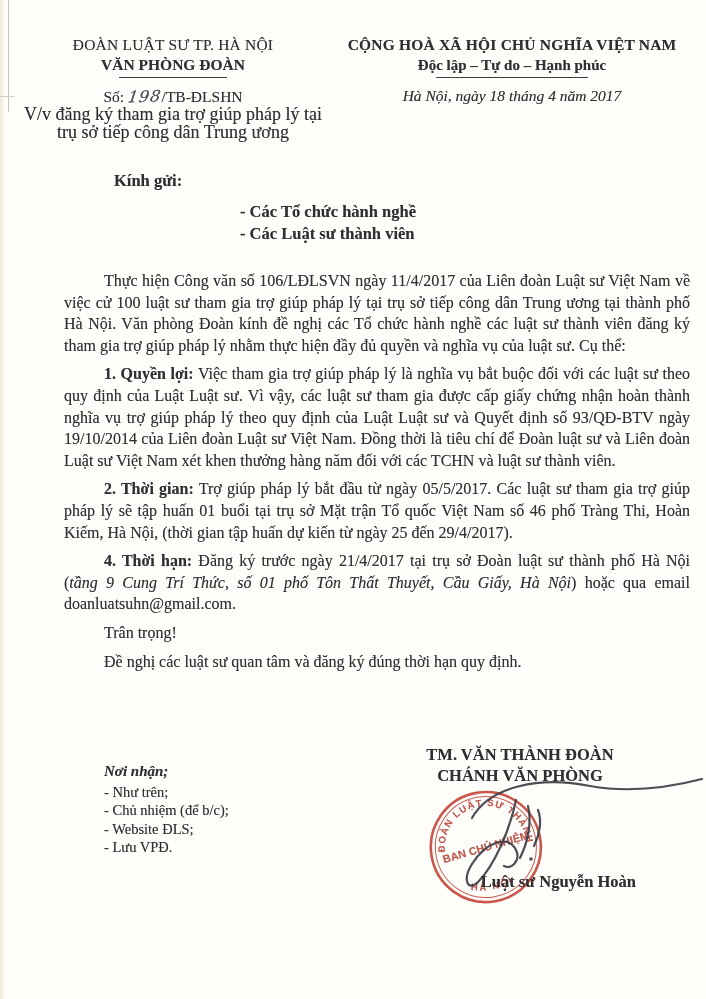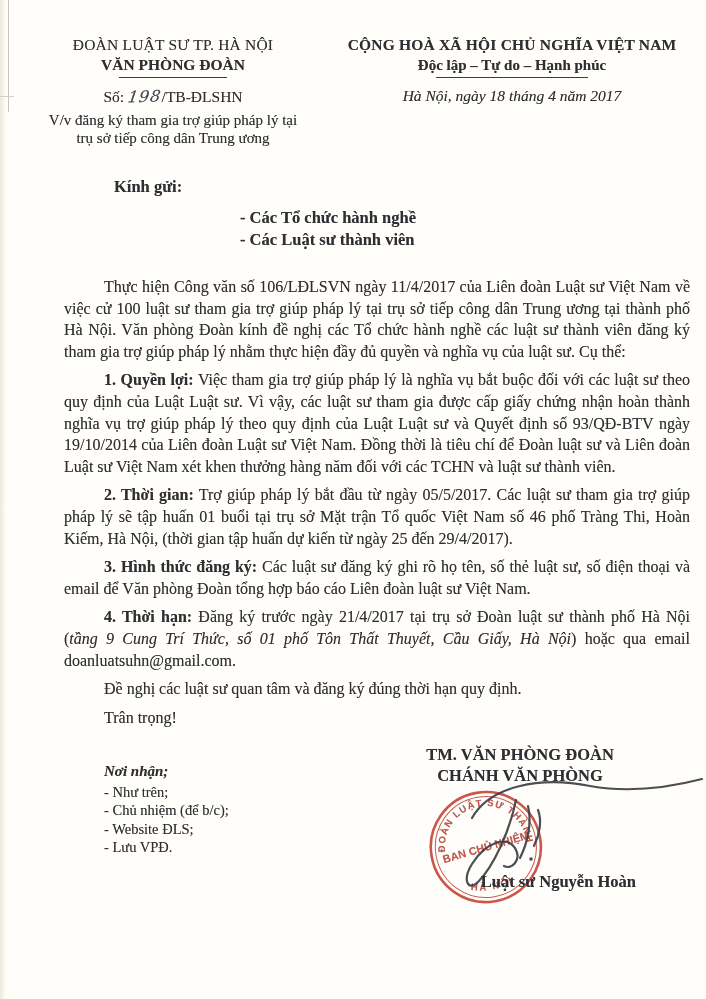--- a/index.html
+++ b/index.html
@@ -21,21 +21,21 @@
   .h-left{width:332px;padding-left:14px;box-sizing:border-box;text-align:center;}
   .h-right{flex:1;text-align:center;padding-right:14px;}
   .org1{font-size:15.5px;letter-spacing:.2px;}
   .org2{font-size:15.5px;font-weight:bold;margin-top:2px;}
   .rule{border:0;border-top:1.6px solid #3b3b40;margin:3px auto 9px;}
   .rule-left{width:108px;}
   .rule-right{width:152px;}
   .so-line{font-size:15.5px;}
   .so-hand{display:inline-block;font-family:"DejaVu Serif",serif;font-style:italic;
     transform:skewX(-10deg) rotate(-2deg);color:#4a4a58;letter-spacing:1px;font-size:16px;}
-  .subject{font-size:15px;line-height:17.5px;margin-top:6px;}
+  .subject{font-size:18px;line-height:17.5px;}
   .nat1{font-size:15.5px;font-weight:bold;letter-spacing:.2px;}
   .nat2{font-size:15px;font-weight:bold;margin-top:3px;}
   .dateline{font-size:15.5px;font-style:italic;margin-top:9px;}
 
   
   .salutation{margin:30px 0 0 114px;font-size:16.5px;font-weight:bold;}
   .recipients{margin-left:126px;line-height:22px;margin-top:10px;}
 
   
   .body{margin:25px 16px 0 64px;font-size:16px;line-height:21.6px;text-align:justify;}
@@ -89,28 +89,27 @@
     <div class="recipients">
       <div>- Các Tổ chức hành nghề</div>
       <div>- Các Luật sư thành viên</div>
     </div>
   </div>
 
   <div class="body">
     <p>Thực hiện Công văn số 106/LĐLSVN ngày 11/4/2017 của Liên đoàn Luật sư Việt Nam về việc cử 100 luật sư tham gia trợ giúp pháp lý tại trụ sở tiếp công dân Trung ương tại thành phố Hà Nội. Văn phòng Đoàn kính đề nghị các Tổ chức hành nghề các luật sư thành viên đăng ký tham gia trợ giúp pháp lý nhằm thực hiện đầy đủ quyền và nghĩa vụ của luật sư. Cụ thể:</p>
     <p><b>1. Quyền lợi:</b><span>  Việc tham gia trợ giúp pháp lý là nghĩa vụ bắt buộc đối với các luật sư theo quy định của Luật Luật sư. Vì vậy, các luật sư tham gia được cấp giấy chứng nhận hoàn thành nghĩa vụ trợ giúp pháp lý theo quy định của Luật Luật sư và Quyết định số 93/QĐ-BTV ngày 19/10/2014 của Liên đoàn Luật sư Việt Nam. Đồng thời là tiêu chí để Đoàn luật sư và Liên đoàn Luật sư Việt Nam xét khen thưởng hàng năm đối với các TCHN và luật sư thành viên.</span></p>
     <p><b>2. Thời gian:</b><span> Trợ giúp pháp lý bắt đầu từ ngày 05/5/2017. Các luật sư tham gia trợ giúp pháp lý sẽ tập huấn 01 buổi tại trụ sở Mặt trận Tổ quốc Việt Nam số 46 phố Tràng Thi, Hoàn Kiếm, Hà Nội, (thời gian tập huấn dự kiến từ ngày 25 đến 29/4/2017).</span></p>
-    <p><b>3. Hình thức đăng ký:</b><span> Các luật sư đăng ký ghi rõ họ tên, số thẻ luật sư, số điện thoại và email để Văn phòng Đoàn tổng hợp báo cáo Liên đoàn luật sư Việt Nam.</span></p>
     <p><b>4. Thời hạn:</b><span> Đăng ký trước ngày 21/4/2017 tại trụ sở Đoàn luật sư thành phố Hà Nội (</span><i>tầng 9 Cung Trí Thức, số 01 phố Tôn Thất Thuyết, Cầu Giấy, Hà Nội</i><span>) hoặc qua email </span><span class="email">doanluatsuhn@gmail.com</span><span>.</span></p>
+    <p class="closing">Trân trọng!</p>
     <p class="closing">Đề nghị các luật sư quan tâm và đăng ký đúng thời hạn quy định.</p>
-    <p class="closing">Trân trọng!</p>
   </div>
 
   <div class="sign-block">
-    <div>TM. VĂN PHÒNG ĐOÀN</div>
+    <div>TM. VĂN THÀNH ĐOÀN</div>
     <div>CHÁNH VĂN PHÒNG</div>
   </div>
 
   <div class="noinhan">
     <div class="noinhan-label">Nơi nhận;</div>
     <div>- Như trên;</div>
     <div>- Chủ nhiệm (để b/c);</div>
     <div>- Website ĐLS;</div>
     <div>- Lưu VPĐ.</div>
   </div>

